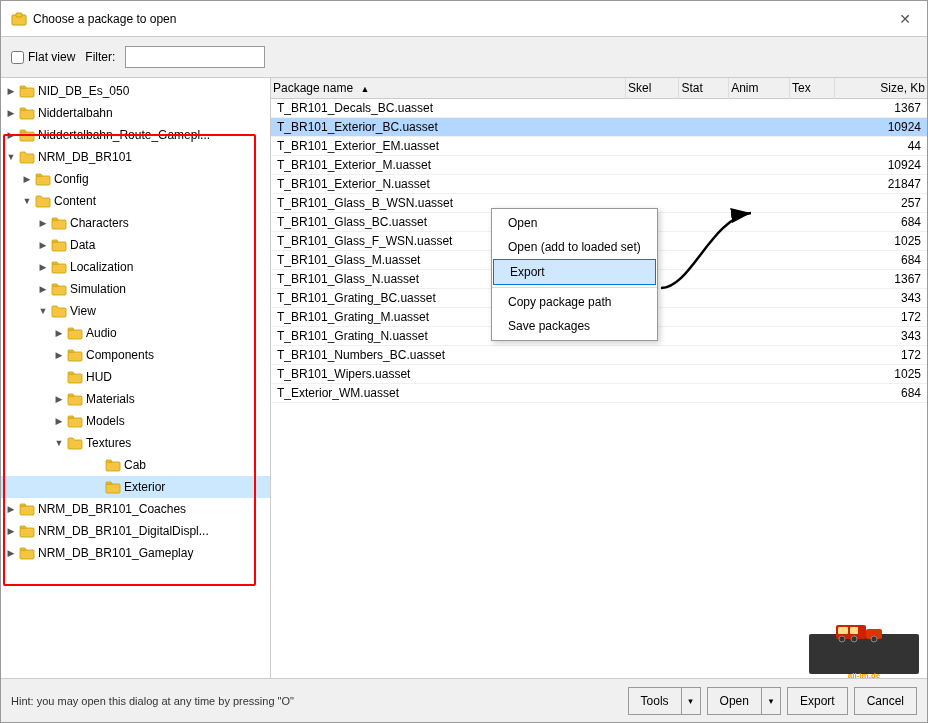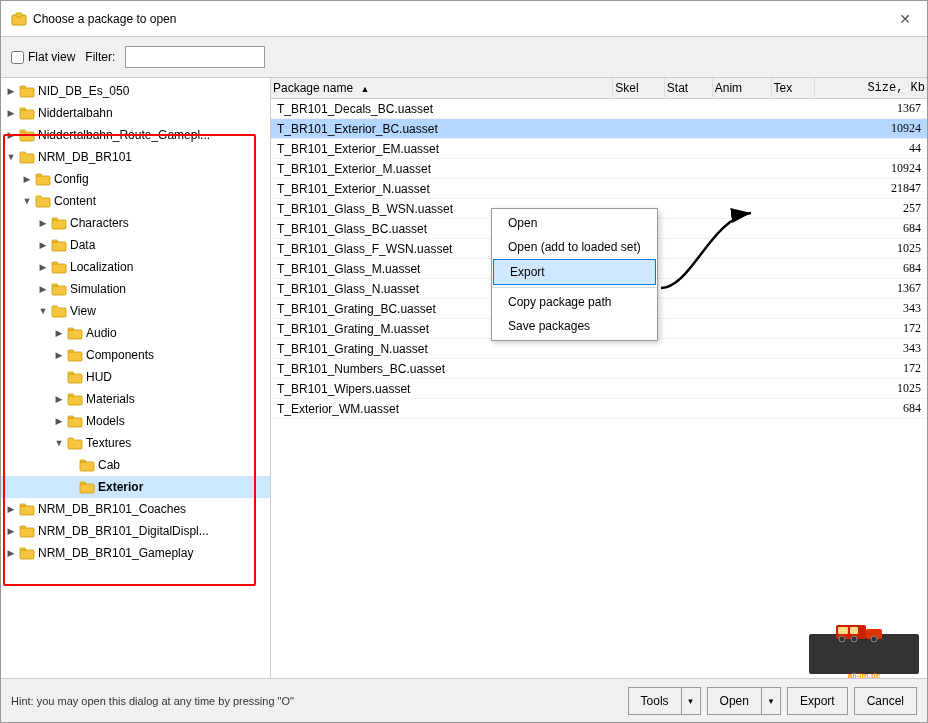--- a/index.html
+++ b/index.html
@@ -104,40 +104,40 @@
     }
     
     .tree-item {
       display: flex;
       align-items: center;
       height: 22px;
       cursor: pointer;
       white-space: nowrap;
       padding-right: 4px;
     }
-    .tree-item.selected { background: #cce8ff; font-weight: bold; }
+    .tree-item.selected { background: #cce8ff; }
     .tree-expand {
       width: 16px;
       height: 16px;
       display: inline-flex;
       align-items: center;
       justify-content: center;
       font-size: 9px;
       color: #555;
       flex-shrink: 0;
     }
     .tree-label {
       font-size: 12px;
     }
     
     .indent-0 { padding-left: 2px; }
     .indent-1 { padding-left: 18px; }
     .indent-2 { padding-left: 34px; }
     .indent-3 { padding-left: 50px; }
-    .indent-4 { padding-left: 62px; }
+    .indent-4 { padding-left: 88px; }
 
     
     .red-outline {
       position: absolute;
       border: 2px solid red;
       border-radius: 2px;
       pointer-events: none;
       z-index: 5;
     }
 
@@ -152,30 +152,30 @@
     }
     .pkg-table th {
       padding: 3px 2px;
       font-weight: normal;
       text-align: left;
       font-size: 12px;
       border-right: 1px solid #ddd;
       white-space: nowrap;
       cursor: pointer;
     }
-    .pkg-table th:last-child { border-right: none; font-family: Liberation Mono, monospace; }
+    .pkg-table th:last-child { border-right: none; }
     .pkg-table td {
       padding: 2px 6px;
       font-size: 12px;
       border-bottom: 1px solid #f0f0f0;
       white-space: nowrap;
     }
     .pkg-table tr.selected td { background: #cce8ff; }
     .pkg-table tr.highlighted td { background: #b3d7ff; }
-    .pkg-table td.num { text-align: right; font-family: Liberation Serif, serif; }
+    .pkg-table td.num { text-align: right; }
 
     
     .col-up-arrow {
       display: inline-block;
       margin-left: 4px;
       font-size: 9px;
     }
 
     
     .context-menu {

